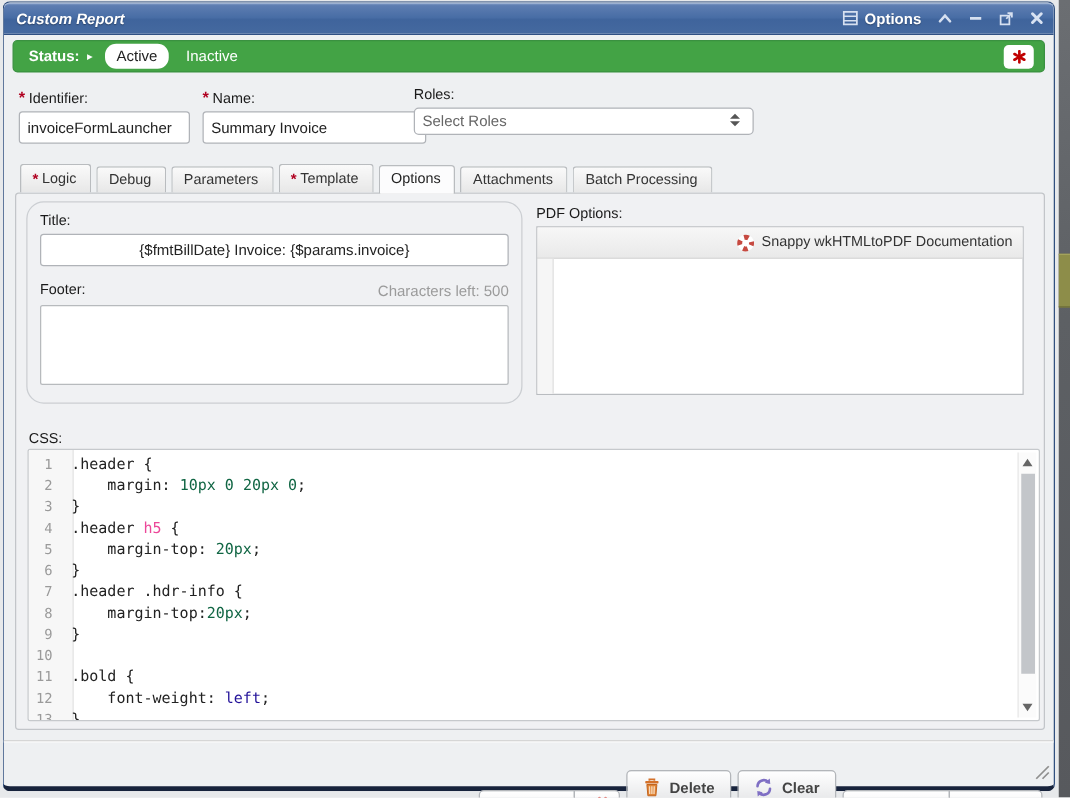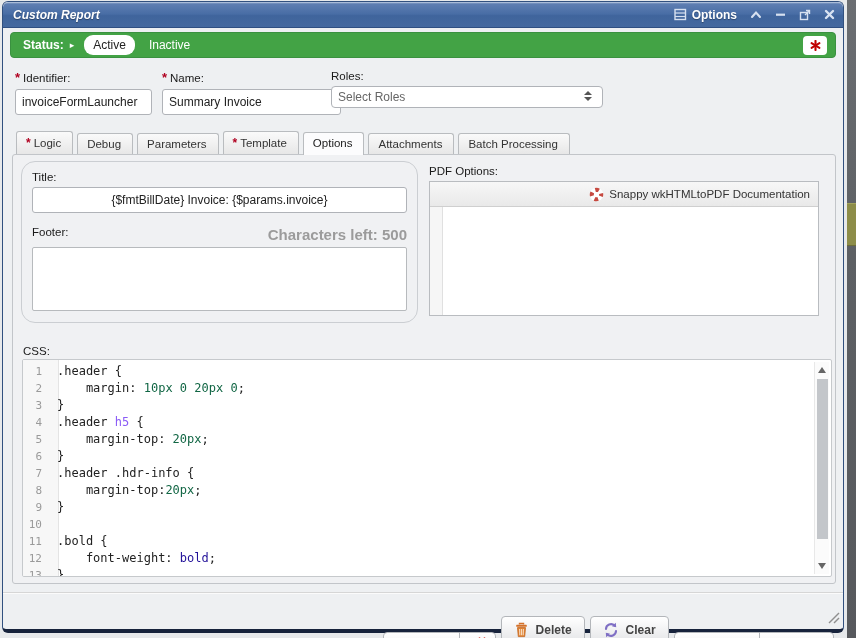--- a/index.html
+++ b/index.html
@@ -92,21 +92,21 @@
     background:#f0f1f3; border:1px solid #c2c5c9; border-radius:3px;
   }
 
   
   .left-box {
     position:absolute; left:8px; top:6px; width:397px; height:162px;
     border:1px solid #cbced2; border-radius:14px; padding:9px 10px;
   }
   .sub-label { font-size:11.5px; color:#1a1a1a; }
   .footer-row { display:flex; align-items:flex-start; margin-top:13px; }
-  .chars-left { margin-left:auto; color:#9b9b9b; font-weight:bold; font-size:15px; }
+  .chars-left { margin-left:auto; color:#9b9b9b; font-weight:normal; font-size:12px; }
   .footer-area {
     margin-top:4px; width:100%; height:64px; resize:none;
     border:1px solid #b7babd; border-radius:2px; background:#fff;
     font-family:inherit; font-size:12px; padding:3px 5px;
   }
 
   
   .pdf-label { position:absolute; left:416px; top:10px; font-size:11.5px; }
   .pdf-panel { position:absolute; left:416px; top:26px; width:390px; border:1px solid #b9bcc0; background:#fff; }
   .pdf-header {
@@ -123,21 +123,21 @@
   .css-editor {
     position:absolute; left:9px; top:204px; width:810px; height:218px;
     border:1px solid #c6c9cc; border-radius:2px; background:#fff; overflow:hidden;
   }
   .gutter-bg { position:absolute; left:0; top:0; bottom:0; width:36px; background:#f7f7f7; border-right:1px solid #e4e4e4; }
   .code-lines { position:relative; padding-top:3px; font-family:"DejaVu Sans Mono","Liberation Mono",monospace; font-size:12px; line-height:17px; }
   .code-line { display:flex; }
   .code-line .ln { width:29px; text-align:right; padding-right:10px; color:#9a9a9a; font-size:11px; flex:none; }
   .code-line .code { white-space:pre; color:#222; padding-left:5px; }
   .seg-num { color:#116644; }
-  .seg-tag { color:#8b5cf6; }
+  .seg-tag { color:#ec4899; }
   .seg-kw  { color:#221199; }
   .v-scrollbar { position:absolute; right:2px; top:2px; bottom:2px; width:15px; background:#fbfbfb; border-left:1px solid #e8e8e8; }
   .sb-arrow { position:absolute; left:3px; width:0; height:0; border-left:4.5px solid transparent; border-right:4.5px solid transparent; cursor:pointer; }
   .sb-up   { top:5px; border-bottom:6px solid #666; }
   .sb-down { bottom:5px; border-top:6px solid #666; }
   .sb-thumb { position:absolute; left:1.5px; top:17px; width:11px; height:160px; background:#c3c6ca; cursor:grab; }
 
   
   .toolbar-sep { position:absolute; left:0; right:0; top:590px; border-top:1px solid #d6d6d6; box-shadow:0 1px 0 #fbfbfb; }
   .toolbar { position:absolute; top:598px; right:9px; display:flex; align-items:center; }
@@ -339,21 +339,21 @@
             <div class="code-line">
               <span class="ln">10</span>
               <span class="code"></span>
             </div>
             <div class="code-line">
               <span class="ln">11</span>
               <span class="code"><span>.bold {</span></span>
             </div>
             <div class="code-line">
               <span class="ln">12</span>
-              <span class="code"><span>    font-weight: </span><span class="seg-kw">bold</span><span>;</span></span>
+              <span class="code"><span>    font-weight: </span><span class="seg-kw">left</span><span>;</span></span>
             </div>
             <div class="code-line">
               <span class="ln">13</span>
               <span class="code"><span>}</span></span>
             </div>
           </div>
         <div class="v-scrollbar">
           <span class="sb-arrow sb-up"></span>
           <span class="sb-thumb"></span>
           <span class="sb-arrow sb-down"></span>

